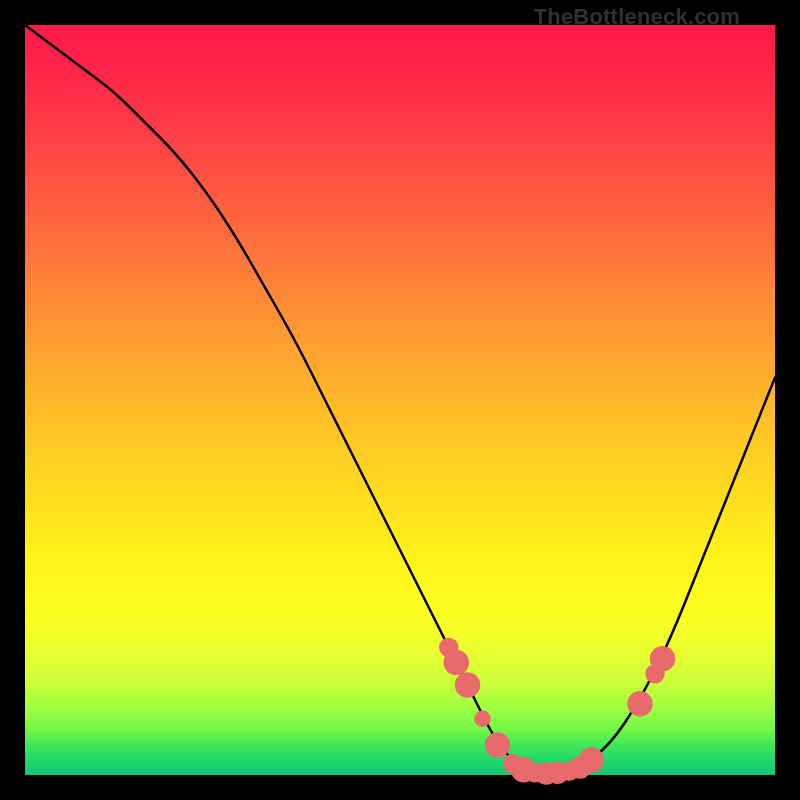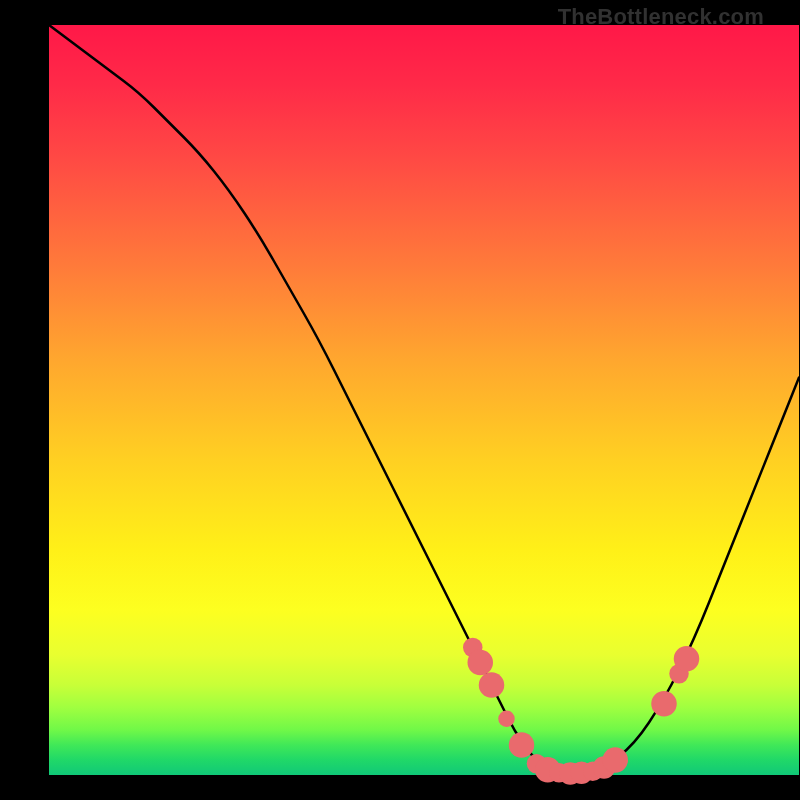--- a/index.html
+++ b/index.html
@@ -11,21 +11,20 @@
     overflow: hidden;
     font-family: Arial, Helvetica, sans-serif;
   }
   .frame {
     position: absolute;
     left: 0;
     top: 0;
     width: 752px;
     height: 800px;
     background: #000;
-    margin-left: 24px;
   }
   .plot {
     position: absolute;
     left: 25px;
     top: 25px;
     width: 750px;
     height: 750px;
     
     background: linear-gradient(to bottom,
       #ff1848 0%,

